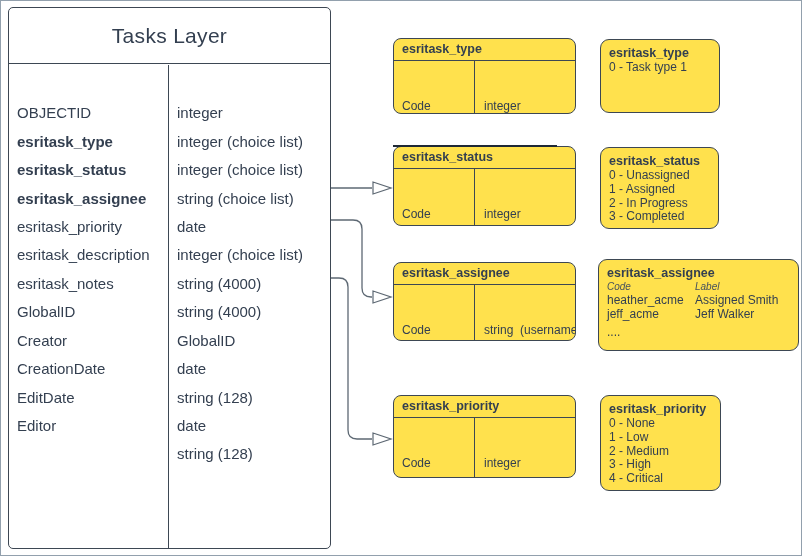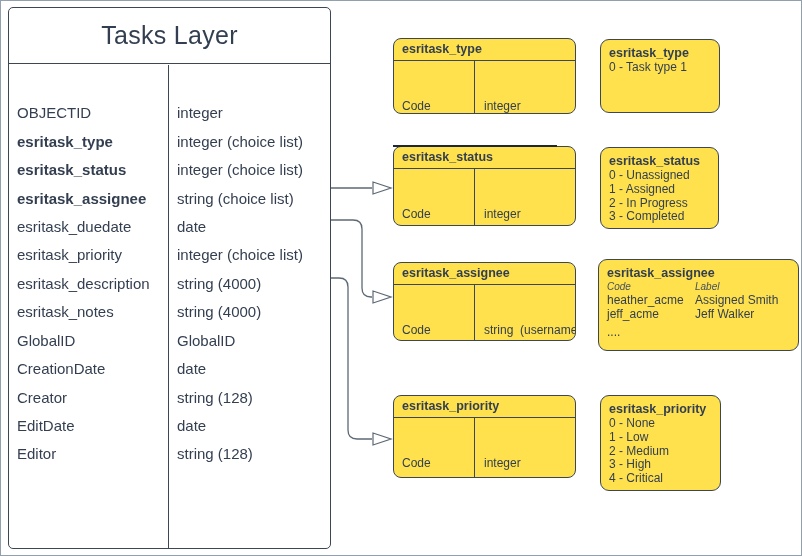--- a/index.html
+++ b/index.html
@@ -9,21 +9,21 @@
     font-family:"Liberation Sans",sans-serif;color:#333f50;
   }
   
   .tasks{
     position:absolute;left:7px;top:6px;width:323px;height:542px;box-sizing:border-box;
     background:#fff;border:1.5px solid #3d4753;border-radius:5px;
   }
   .tasks-title{
     height:55px;border-bottom:1.5px solid #3d4753;
     display:flex;align-items:center;justify-content:center;
-    font-size:25px;letter-spacing:.3px;
+    font-size:21px;letter-spacing:.3px;
   }
   .tasks-body{position:absolute;top:56.5px;left:0;right:0;bottom:0;}
   .col-names{position:absolute;left:0;top:0;bottom:0;width:160px;box-sizing:border-box;
     border-right:1px solid #3d4753;padding:34px 0 0 8px;}
   .col-types{position:absolute;left:160px;right:0;top:0;bottom:0;box-sizing:border-box;
     padding:34px 0 0 8px;}
   .trow{height:28.45px;font-size:15px;display:flex;align-items:center;white-space:nowrap;text-align:center;}
   .trow.bold{font-weight:bold;}
   
   .fbox{
@@ -60,27 +60,26 @@
 <div class="canvas">
 
   <div class="tasks">
     <div class="tasks-title">Tasks Layer</div>
     <div class="tasks-body">
       <div class="col-names">
         <div class="trow">OBJECTID</div>
         <div class="trow bold">esritask_type</div>
         <div class="trow bold">esritask_status</div>
         <div class="trow bold">esritask_assignee</div>
-        <div class="trow">esritask_duedate</div>
         <div class="trow">esritask_priority</div>
         <div class="trow">esritask_description</div>
         <div class="trow">esritask_notes</div>
         <div class="trow">GlobalID</div>
+        <div class="trow">Creator</div>
         <div class="trow">CreationDate</div>
-        <div class="trow">Creator</div>
         <div class="trow">EditDate</div>
         <div class="trow">Editor</div>
       </div>
       <div class="col-types">
         <div class="trow">integer</div>
         <div class="trow">integer (choice list)</div>
         <div class="trow">integer (choice list)</div>
         <div class="trow">string (choice list)</div>
         <div class="trow">date</div>
         <div class="trow">integer (choice list)</div>

